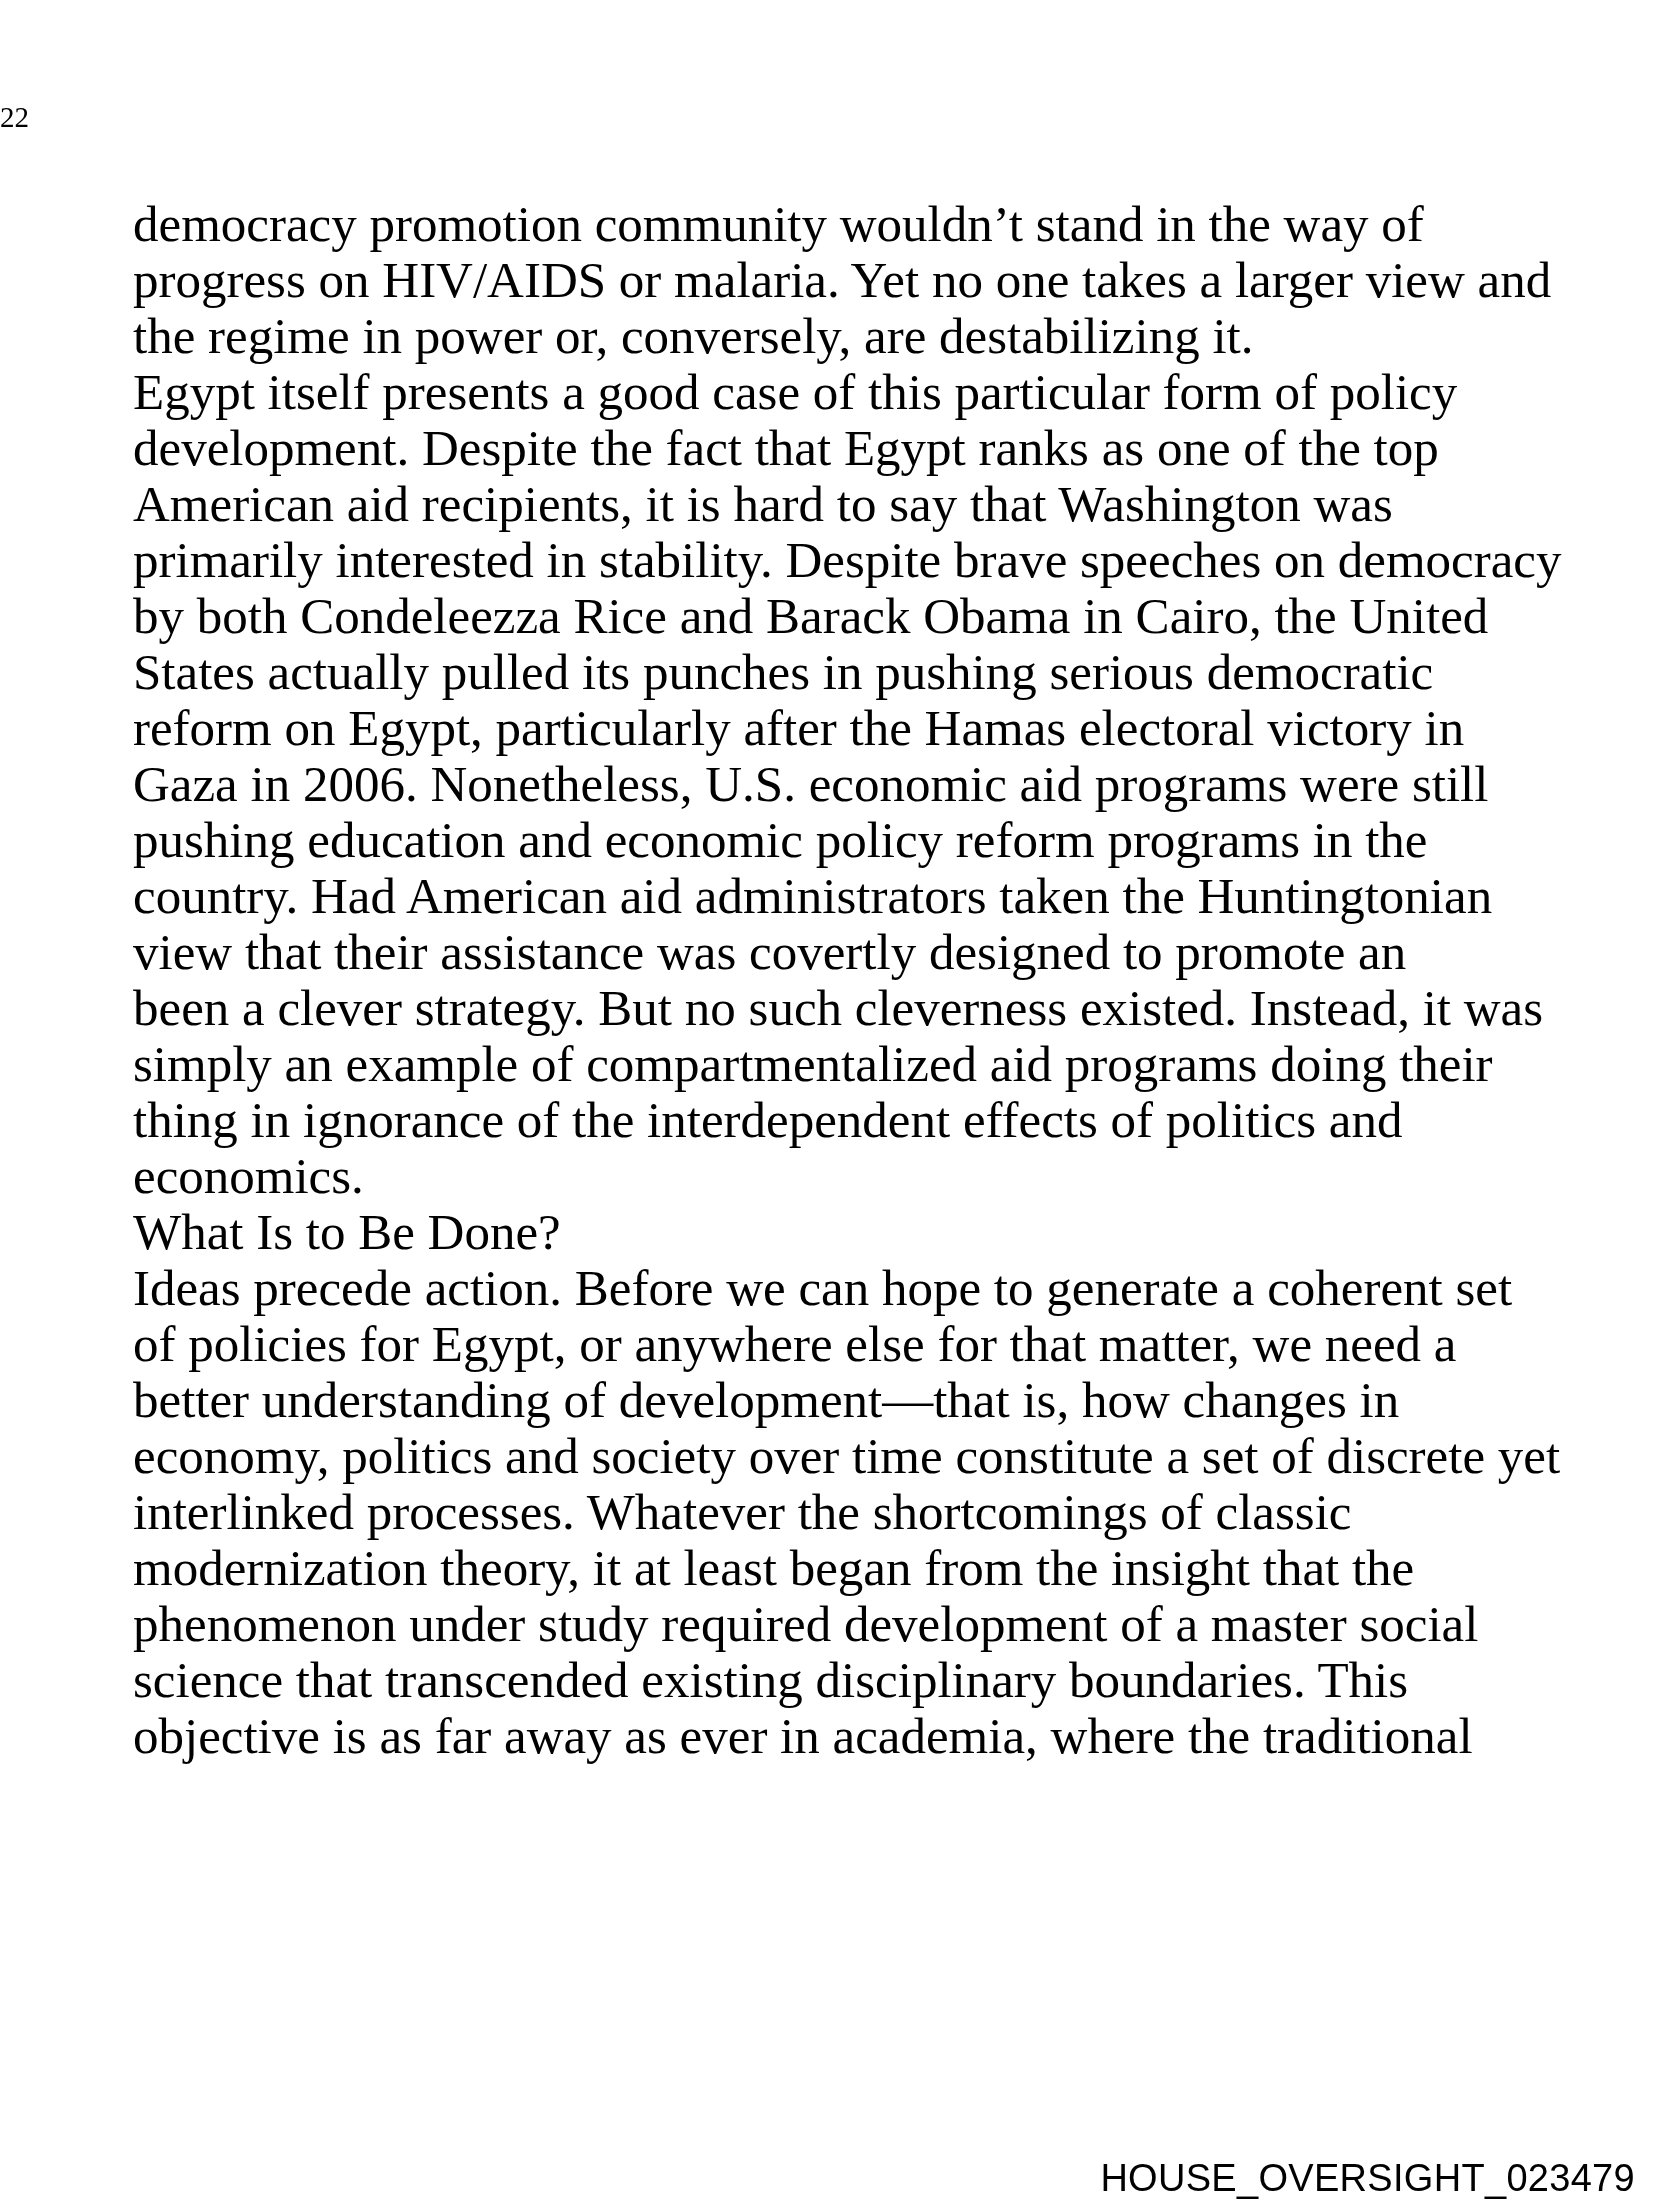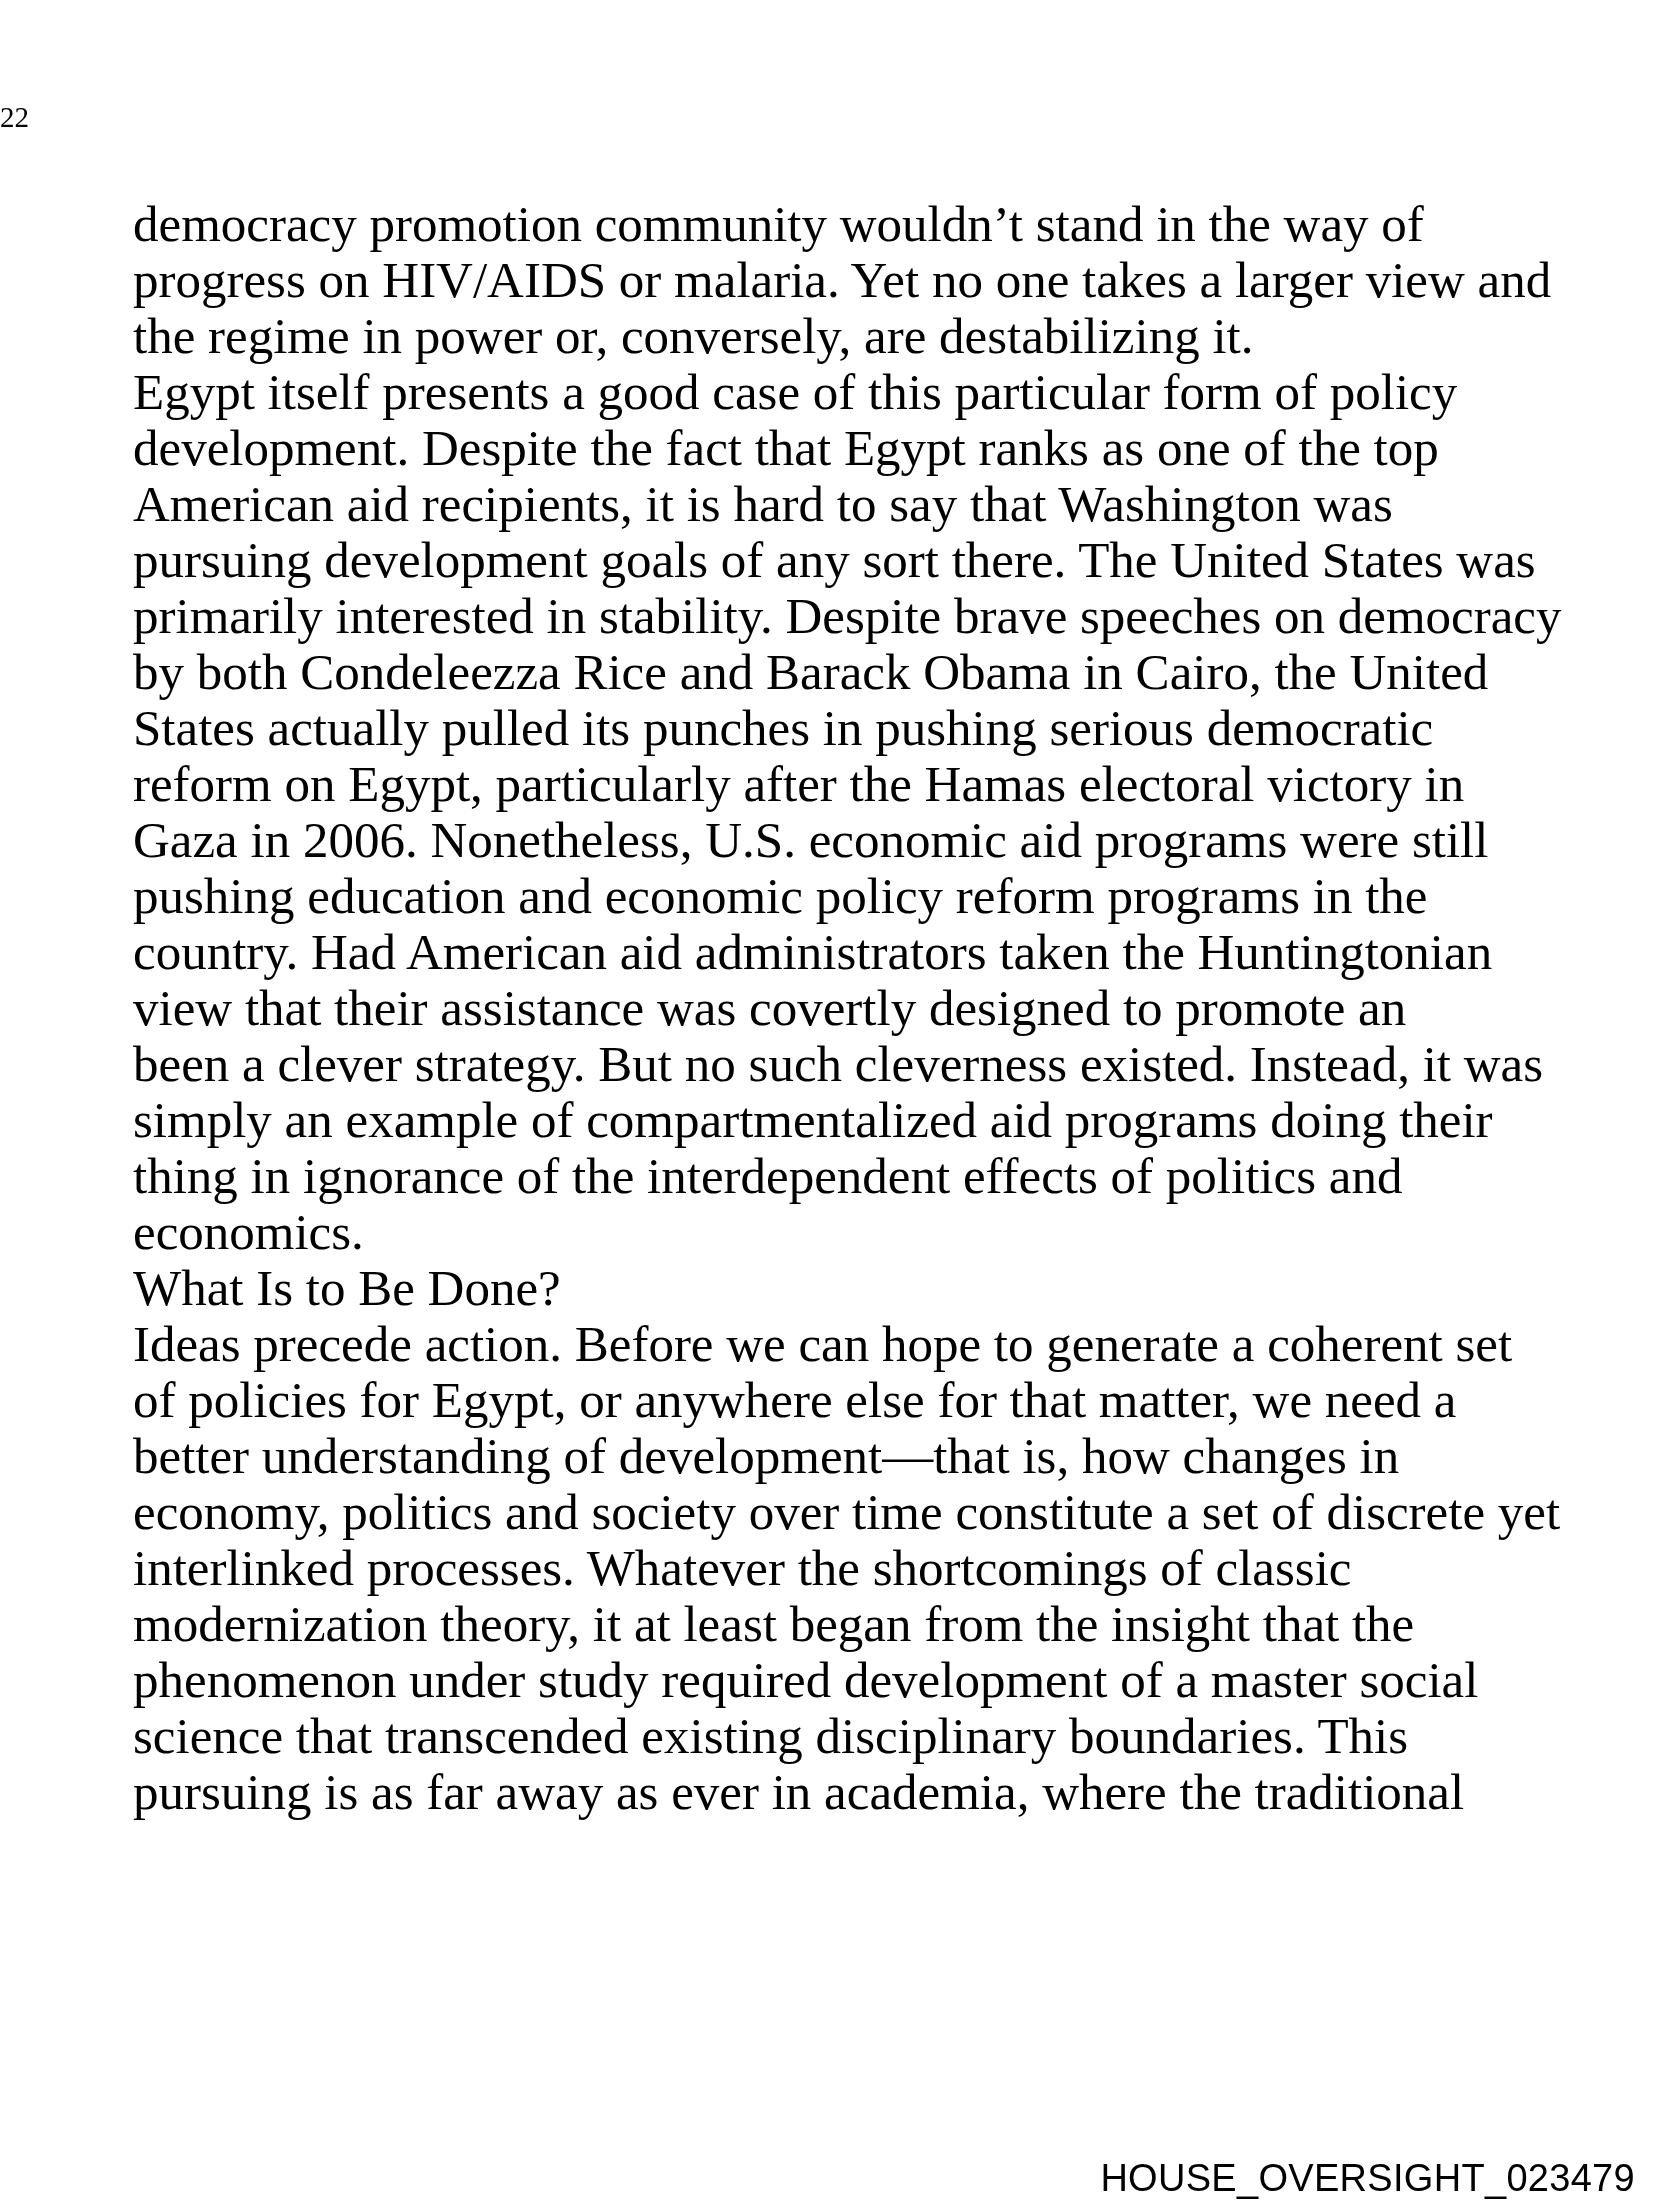--- a/index.html
+++ b/index.html
@@ -55,21 +55,20 @@
 <div class="body-text">
   <div>
     <span class="line">democracy promotion community wouldn’t stand in the way of</span>
     <span class="line">progress on HIV/AIDS or malaria. Yet no one takes a larger view and</span>
     <span class="line">the regime in power or, conversely, are destabilizing it.</span>
   </div>
   <div>
     <span class="line">Egypt itself presents a good case of this particular form of policy</span>
     <span class="line">development. Despite the fact that Egypt ranks as one of the top</span>
     <span class="line">American aid recipients, it is hard to say that Washington was</span>
-    <span class="line">pursuing development goals of any sort there. The United States was</span>
     <span class="line">primarily interested in stability. Despite brave speeches on democracy</span>
     <span class="line">by both Condeleezza Rice and Barack Obama in Cairo, the United</span>
     <span class="line">States actually pulled its punches in pushing serious democratic</span>
     <span class="line">reform on Egypt, particularly after the Hamas electoral victory in</span>
     <span class="line">Gaza in 2006. Nonetheless, U.S. economic aid programs were still</span>
     <span class="line">pushing education and economic policy reform programs in the</span>
     <span class="line">country. Had American aid administrators taken the Huntingtonian</span>
     <span class="line">view that their assistance was covertly designed to promote an</span>
     <span class="line">been a clever strategy. But no such cleverness existed. Instead, it was</span>
     <span class="line">simply an example of compartmentalized aid programs doing their</span>
@@ -79,18 +78,18 @@
   <span class="line">What Is to Be Done?</span>
   <div>
     <span class="line">Ideas precede action. Before we can hope to generate a coherent set</span>
     <span class="line">of policies for Egypt, or anywhere else for that matter, we need a</span>
     <span class="line">better understanding of development—that is, how changes in</span>
     <span class="line">economy, politics and society over time constitute a set of discrete yet</span>
     <span class="line">interlinked processes. Whatever the shortcomings of classic</span>
     <span class="line">modernization theory, it at least began from the insight that the</span>
     <span class="line">phenomenon under study required development of a master social</span>
     <span class="line">science that transcended existing disciplinary boundaries. This</span>
-    <span class="line">pursuing is as far away as ever in academia, where the traditional</span>
+    <span class="line">objective is as far away as ever in academia, where the traditional</span>
   </div>
 </div>
 
 <div class="footer-id">HOUSE_OVERSIGHT_023479</div>
 
 
 </body></html>

